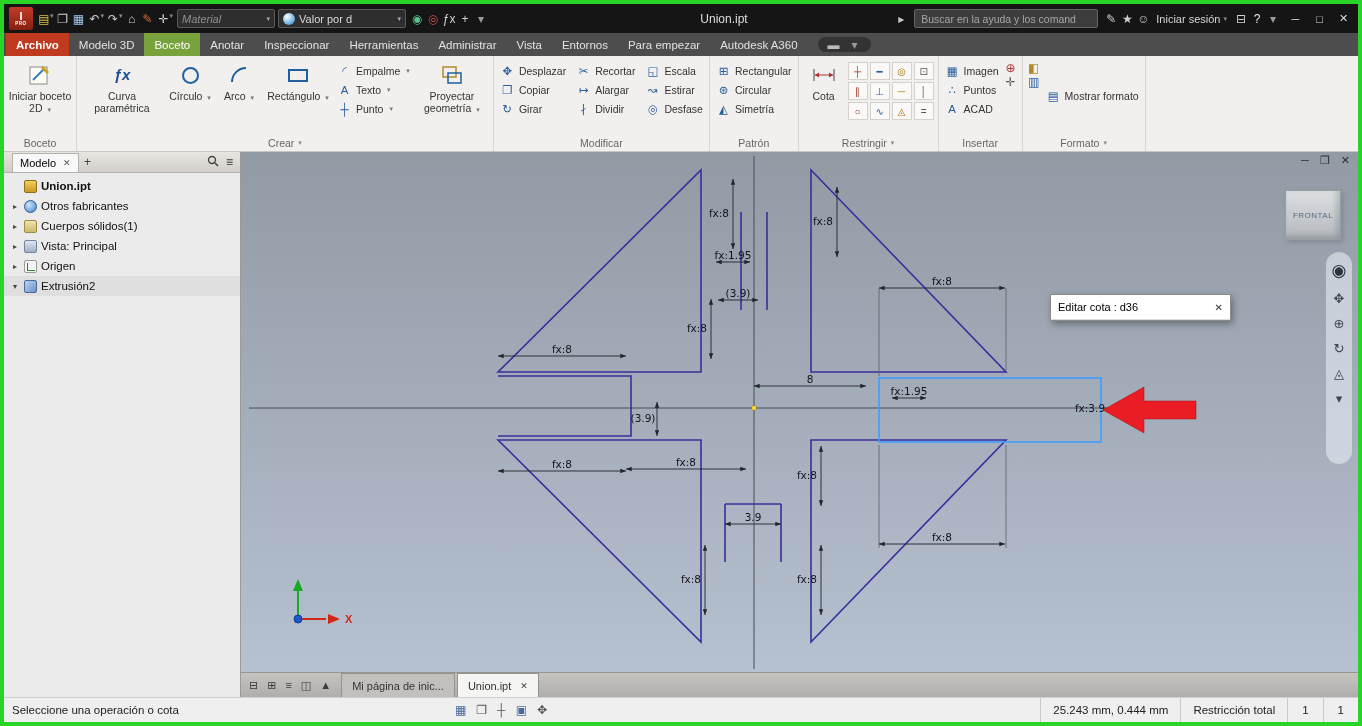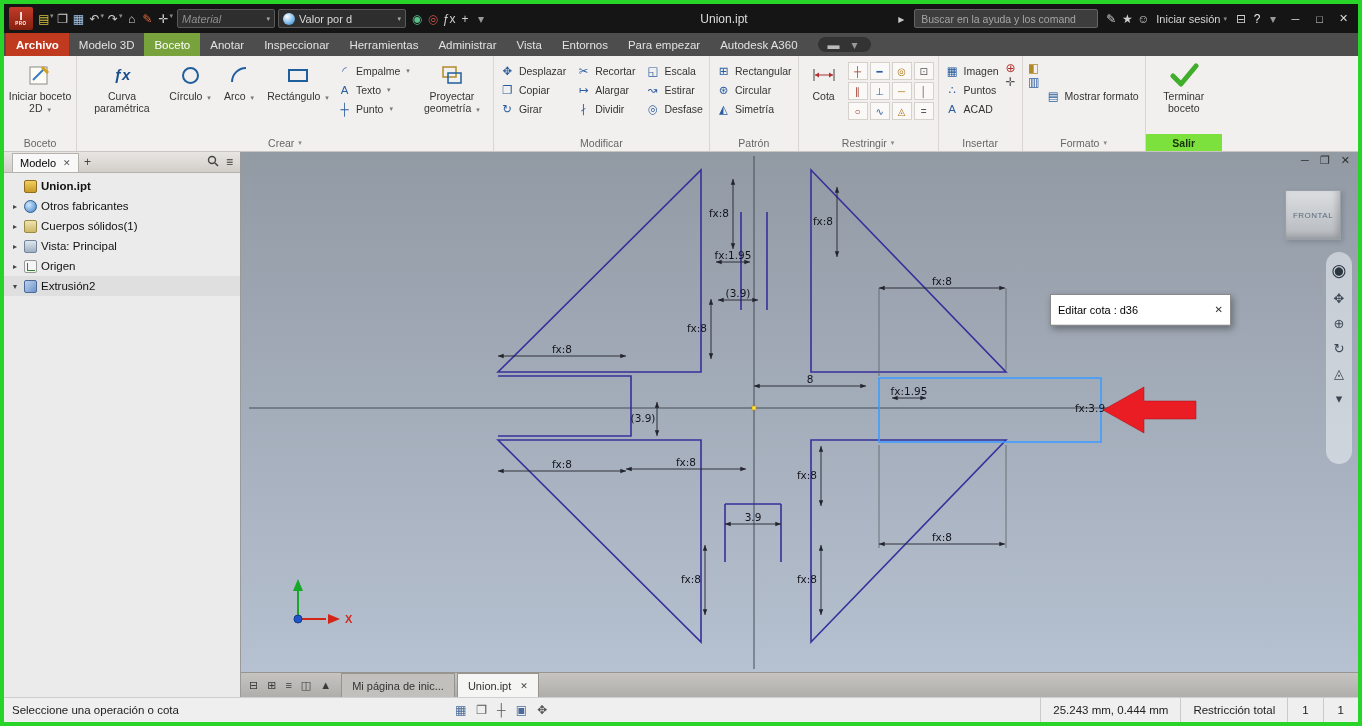--- a/index.html
+++ b/index.html
@@ -126,21 +126,21 @@
               font-size:8px; letter-spacing:.5px; color:#5a6b7a; }
   .navbar { position:absolute; right:6px; top:100px; width:26px; min-height:212px;
             background:rgba(238,242,246,.55); border-radius:13px; display:flex;
             flex-direction:column; align-items:center; padding:8px 0; gap:10px; }
   .navbar .tbi { color:#3c4754; font-size:13px; min-width:0; }
   .navbar .tbi:first-child { font-size:17px; color:#2b3540; }
 
   .edit-dialog { position:absolute; left:809px; top:142px; width:181px; background:#fff;
                  border:1px solid #8a8a8a; box-shadow:2px 3px 7px rgba(0,0,0,.35);
                  font-size:11px; }
-  .ed-title { height:30px; display:flex; align-items:center; padding:0 7px;
+  .ed-title { height:25px; display:flex; align-items:center; padding:0 7px;
               border-bottom:1px solid #dcdcdc; color:#000; }
   .ed-close { margin-left:auto; color:#333; font-size:10px; }
   .ed-body { display:flex; align-items:center; padding:5px 5px 6px; gap:3px; }
   .ed-field { flex:1; height:17px; border:1px solid #2f7ad1; background:#fff; display:flex;
               align-items:center; padding:0 1px; overflow:hidden; }
   .ed-sel { background:#3296fb; color:#fff; font-size:10.5px; padding:0 1px; white-space:nowrap; }
   .ed-expand { width:14px; height:17px; border:1px solid #9a9a9a; background:#f0efec;
                display:flex; align-items:center; justify-content:center; font-size:9px; color:#333; }
   .ed-ok { width:23px; height:18px; border:1px solid #9a9a9a; background:#fbfbf9;
            display:flex; align-items:center; justify-content:center; }
@@ -470,35 +470,20 @@
           <span class="sglyph">▤</span>
           <span>Mostrar formato</span>
         </div>
       </div>
       <div class="rg-label">
           <span>Formato</span>
           <span class="dd2">▾</span>
         </div>
     </div>
 
-    <div class="rgroup" style="border-right:none">
-      <div class="rg-body">
-        <div class="bigbtn w70">
-          <span class="bicon">
-            <svg width="30" height="24" viewBox="0 0 30 24">
-                <path d="M4,13 L12,21 L27,3" fill="none" stroke="#3fae2a" stroke-width="5" stroke-linecap="round" stroke-linejoin="round"></path>
-              </svg>
-          </span>
-          <span>Terminar boceto</span>
-        </div>
-      </div>
-      <div class="rg-label green">
-          <span>Salir</span>
-        </div>
-    </div>
   </div>
 
   <div class="main">
 
     <div class="browser">
       <div class="bheader">
         <div class="btab">
           <span>Modelo</span>
           <span class="btab-close">✕</span>
         </div>

